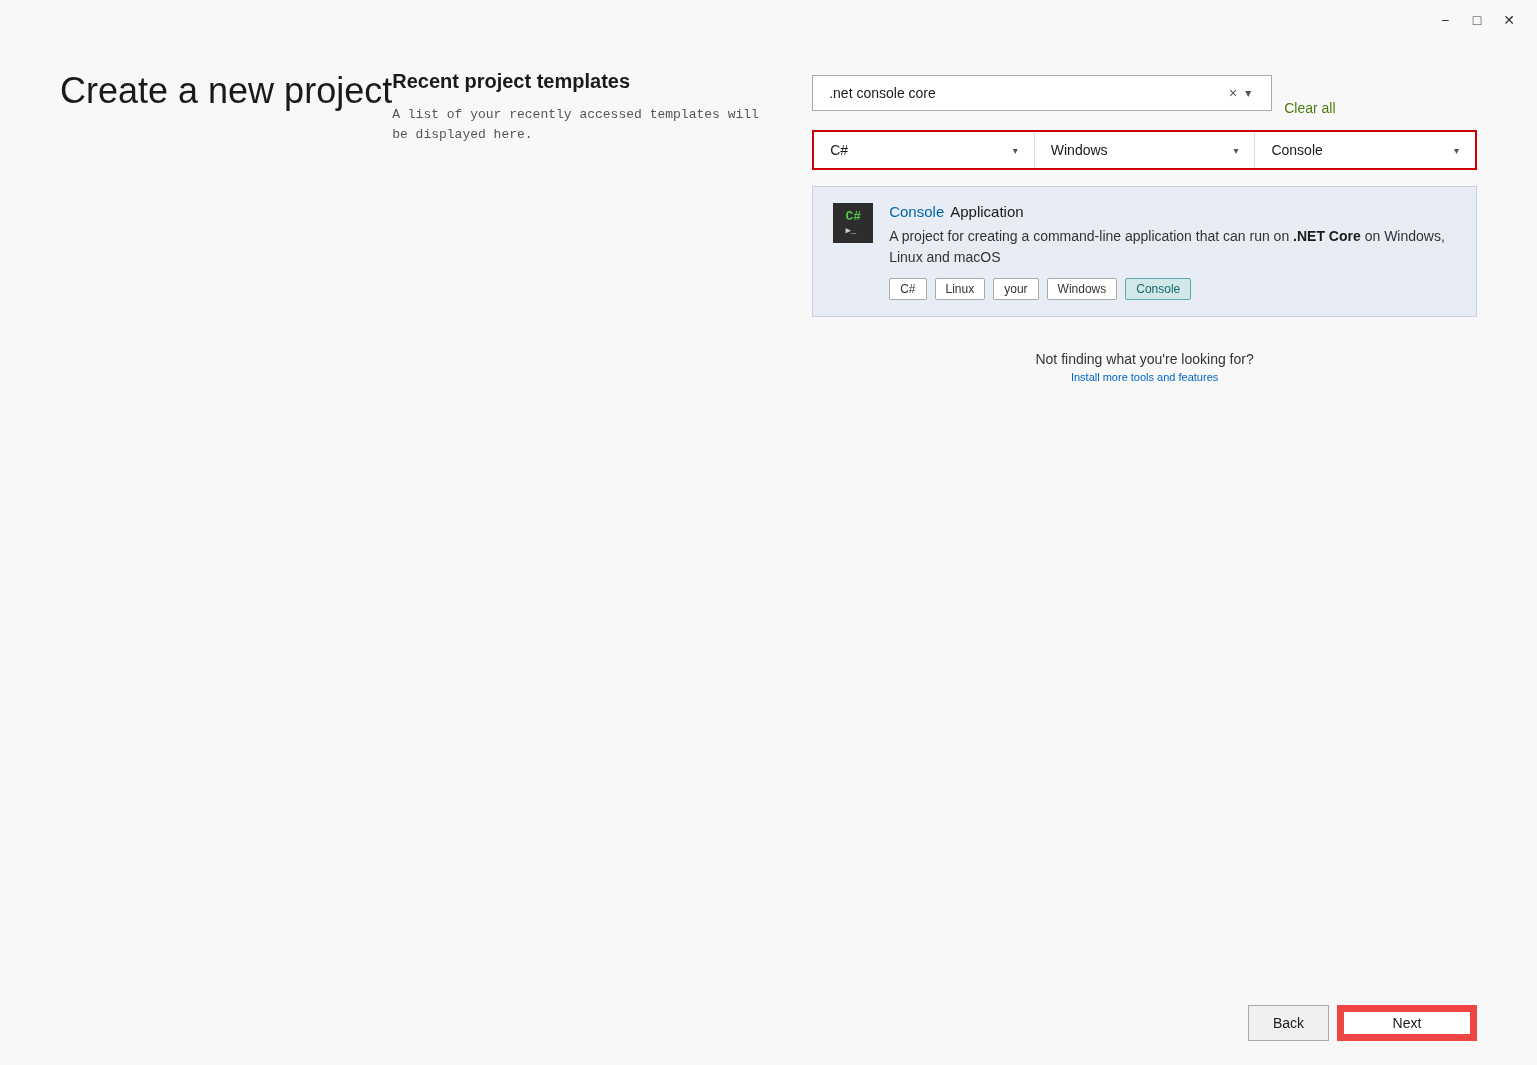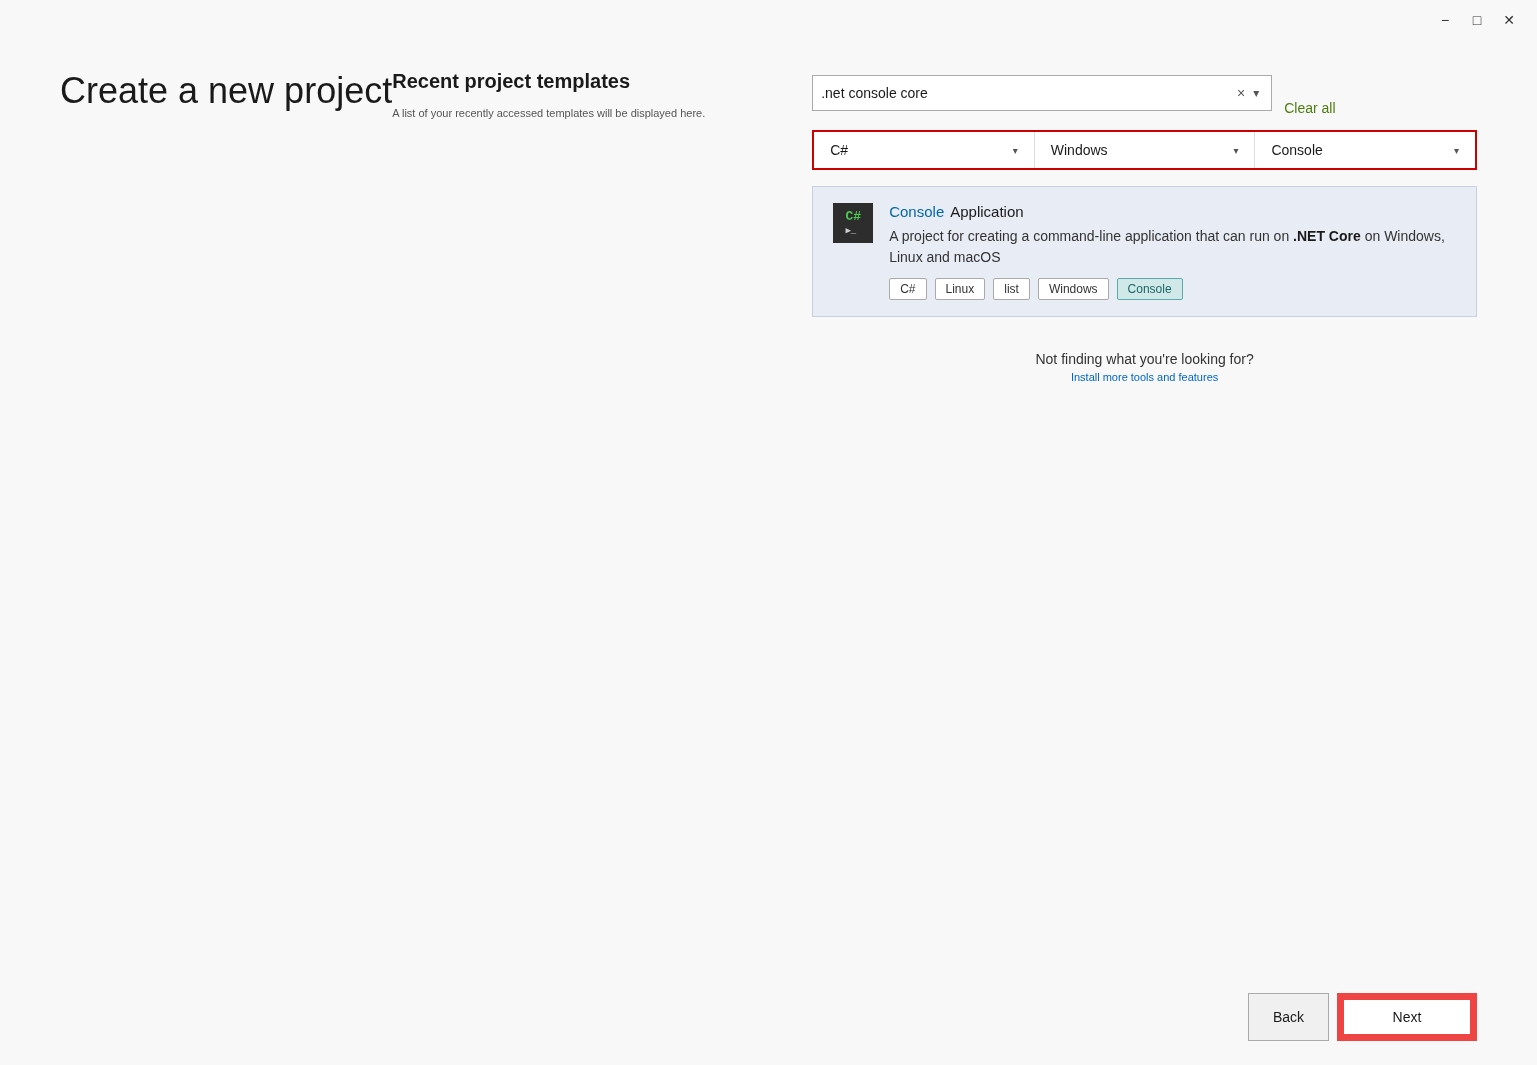--- a/index.html
+++ b/index.html
@@ -65,23 +65,24 @@
     }
 
     .recent-title {
       font-size: 20px;
       font-weight: 600;
       color: #1a1a1a;
       margin-bottom: 12px;
     }
 
     .recent-desc {
-      font-size: 11px;
+      font-size: 13px;
       color: #555;
       line-height: 1.5;
+      font-family: Liberation Mono, monospace;
     }
 
     .right-panel {
       flex: 1;
       display: flex;
       flex-direction: column;
       gap: 0;
     }
 
     .search-row {
@@ -90,21 +91,21 @@
       gap: 12px;
       margin-bottom: 14px;
     }
 
     .search-box {
       display: flex;
       align-items: center;
       border: 1px solid #aaa;
       background: white;
       height: 36px;
-      padding: 0 8px;
+      padding: 0 16px;
       flex: 1;
       max-width: 460px;
     }
 
     .search-input {
       border: none;
       outline: none;
       font-size: 14px;
       flex: 1;
       color: #1a1a1a;
@@ -271,21 +272,21 @@
 
     .bottom-bar {
       display: flex;
       justify-content: flex-end;
       align-items: center;
       gap: 8px;
       padding: 16px 60px 24px 60px;
     }
 
     .btn {
-      height: 48px;
+      height: 36px;
       padding: 0 24px;
       font-size: 14px;
       cursor: pointer;
       border: 1px solid #aaa;
       background: #f0f0f0;
       color: #1a1a1a;
     }
 
     .btn-primary {
       background: white;
@@ -349,21 +350,21 @@
             <div class="template-name-row">
               <span class="template-name-highlight">Console</span>
               <span class="template-name-suffix"> Application</span>
             </div>
             <div class="template-desc">
               <span>A project for creating a command-line application that can run on </span><span class="highlight">.NET Core</span><span> on Windows, Linux and macOS</span>
             </div>
             <div class="template-tags">
               <span class="tag">C#</span>
               <span class="tag">Linux</span>
-              <span class="tag">list</span>
+              <span class="tag">your</span>
               <span class="tag">Windows</span>
               <span class="tag highlighted">Console</span>
             </div>
           </div>
         </div>
 
         <div class="not-finding">
           <div class="not-finding-text">Not finding what you're looking for?</div>
           <a class="not-finding-link">Install more tools and features</a>
         </div>

